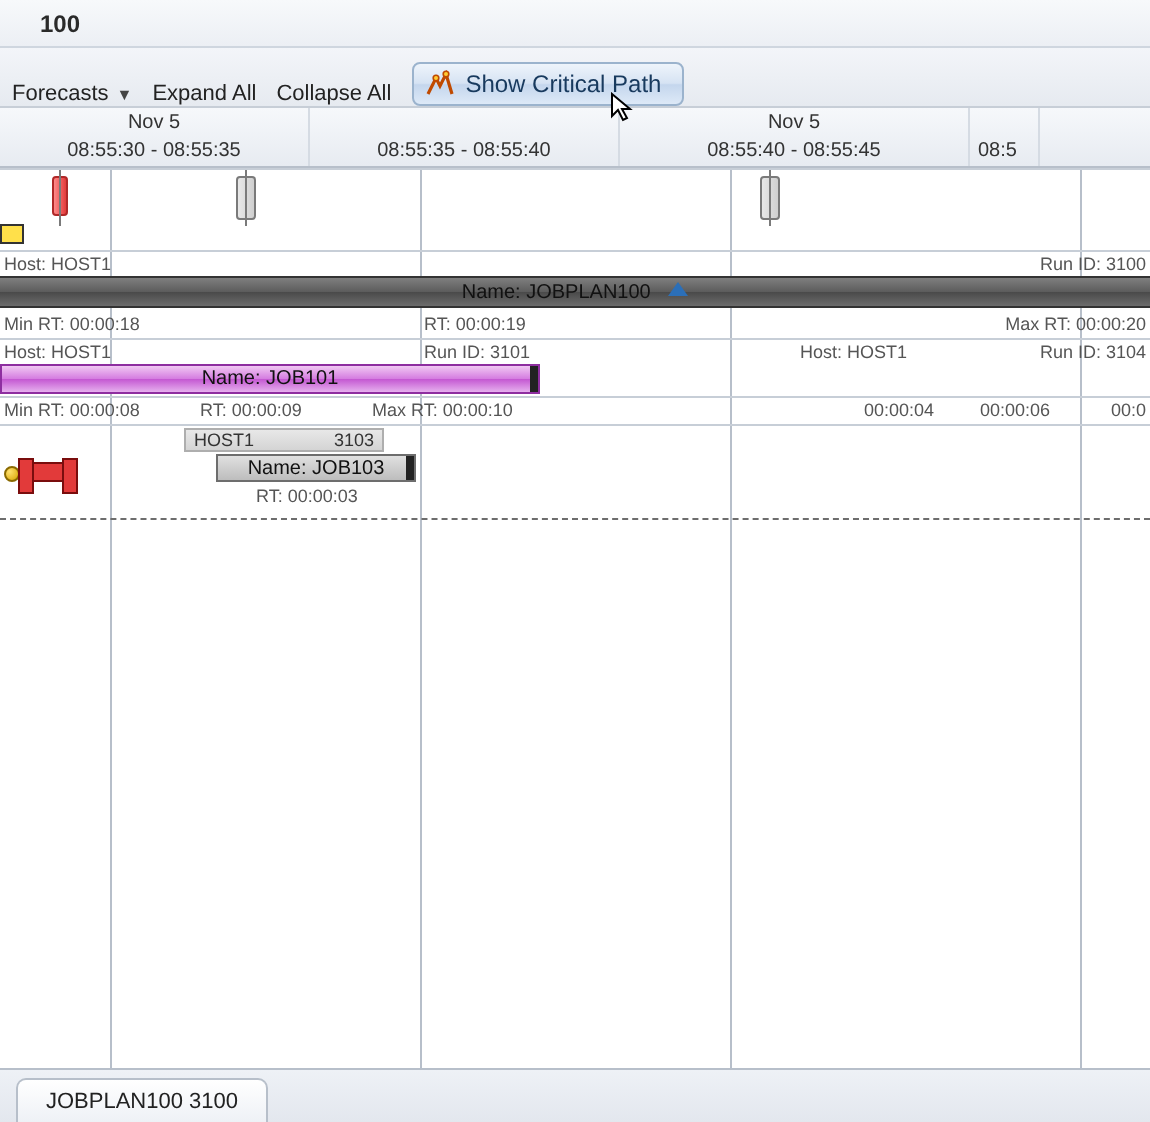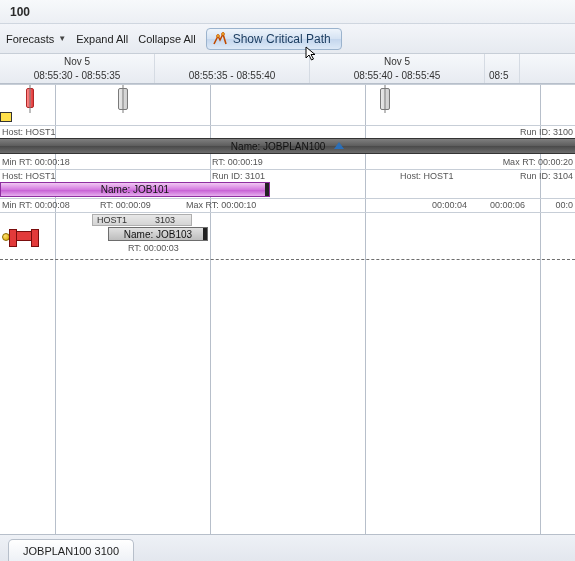--- a/index.html
+++ b/index.html
@@ -1,28 +1,28 @@
 <!DOCTYPE html>
 <html><head>
 <meta charset="utf-8">
 <style>
   * { box-sizing: border-box; margin: 0; padding: 0; font-family: "Segoe UI", Tahoma, Arial, sans-serif; }
   html, body { width: 575px; height: 561px; overflow: hidden; background: #e9edf2; }
 
   
   .titlebar {
-    height: 24px; line-height: 24px; padding-left: 10px;
+    height: 24px; line-height: 24px; padding-left: 20px;
     background: linear-gradient(#f7f9fb, #eceff4);
     border-bottom: 1px solid #cfd6df;
     font-size: 12px; font-weight: 600; color: #2a2a2a;
   }
 
   
   .toolbar {
-    height: 30px; display: flex; align-items: center; gap: 10px;
+    height: 30px; display: flex; align-items: flex-end; gap: 10px;
     padding: 0 6px;
     background: linear-gradient(#f3f5f9, #e6eaf0);
     border-bottom: 1px solid #c7ced7;
     font-size: 11px; color: #222; position: relative;
   }
   .tb-item { display: inline-flex; align-items: center; gap: 4px; cursor: default; }
   .tb-item .caret { font-size: 8px; color: #444; }
   .tb-btn {
     height: 22px; padding: 0 10px 0 6px;
     display: inline-flex; align-items: center; gap: 6px;
@@ -213,21 +213,21 @@
   <span class="lbl" style="left:2px;   top:116px">Min RT: 00:00:08</span>
   <span class="lbl" style="left:100px; top:116px">RT: 00:00:09</span>
   <span class="lbl" style="left:186px; top:116px">Max RT: 00:00:10</span>
   <span class="lbl" style="left:432px; top:116px">00:00:04</span>
   <span class="lbl" style="left:490px; top:116px">00:00:06</span>
   <span class="lbl" style="right:2px;  top:116px">00:0</span>
   <div class="hline" style="top:128px"></div>
 
   <div class="subhead" style="left:92px; top:130px; width:100px; height:12px; line-height:11px">
     <span style="float:left;  margin-left:4px">HOST1</span>
-    <span style="float:right; margin-right:16px">3103</span>
+    <span style="float:right; margin-right:4px">3103</span>
   </div>
   <div class="task grey" style="left:108px; width:100px; top:143px; height:14px">
     <span>Name: JOB103</span>
     <span class="endcap"></span>
   </div>
   <span class="lbl" style="left:128px; top:159px">RT: 00:00:03</span>
 
   <div class="ball"></div>
   <div class="milestone">
       <div class="body"></div>

